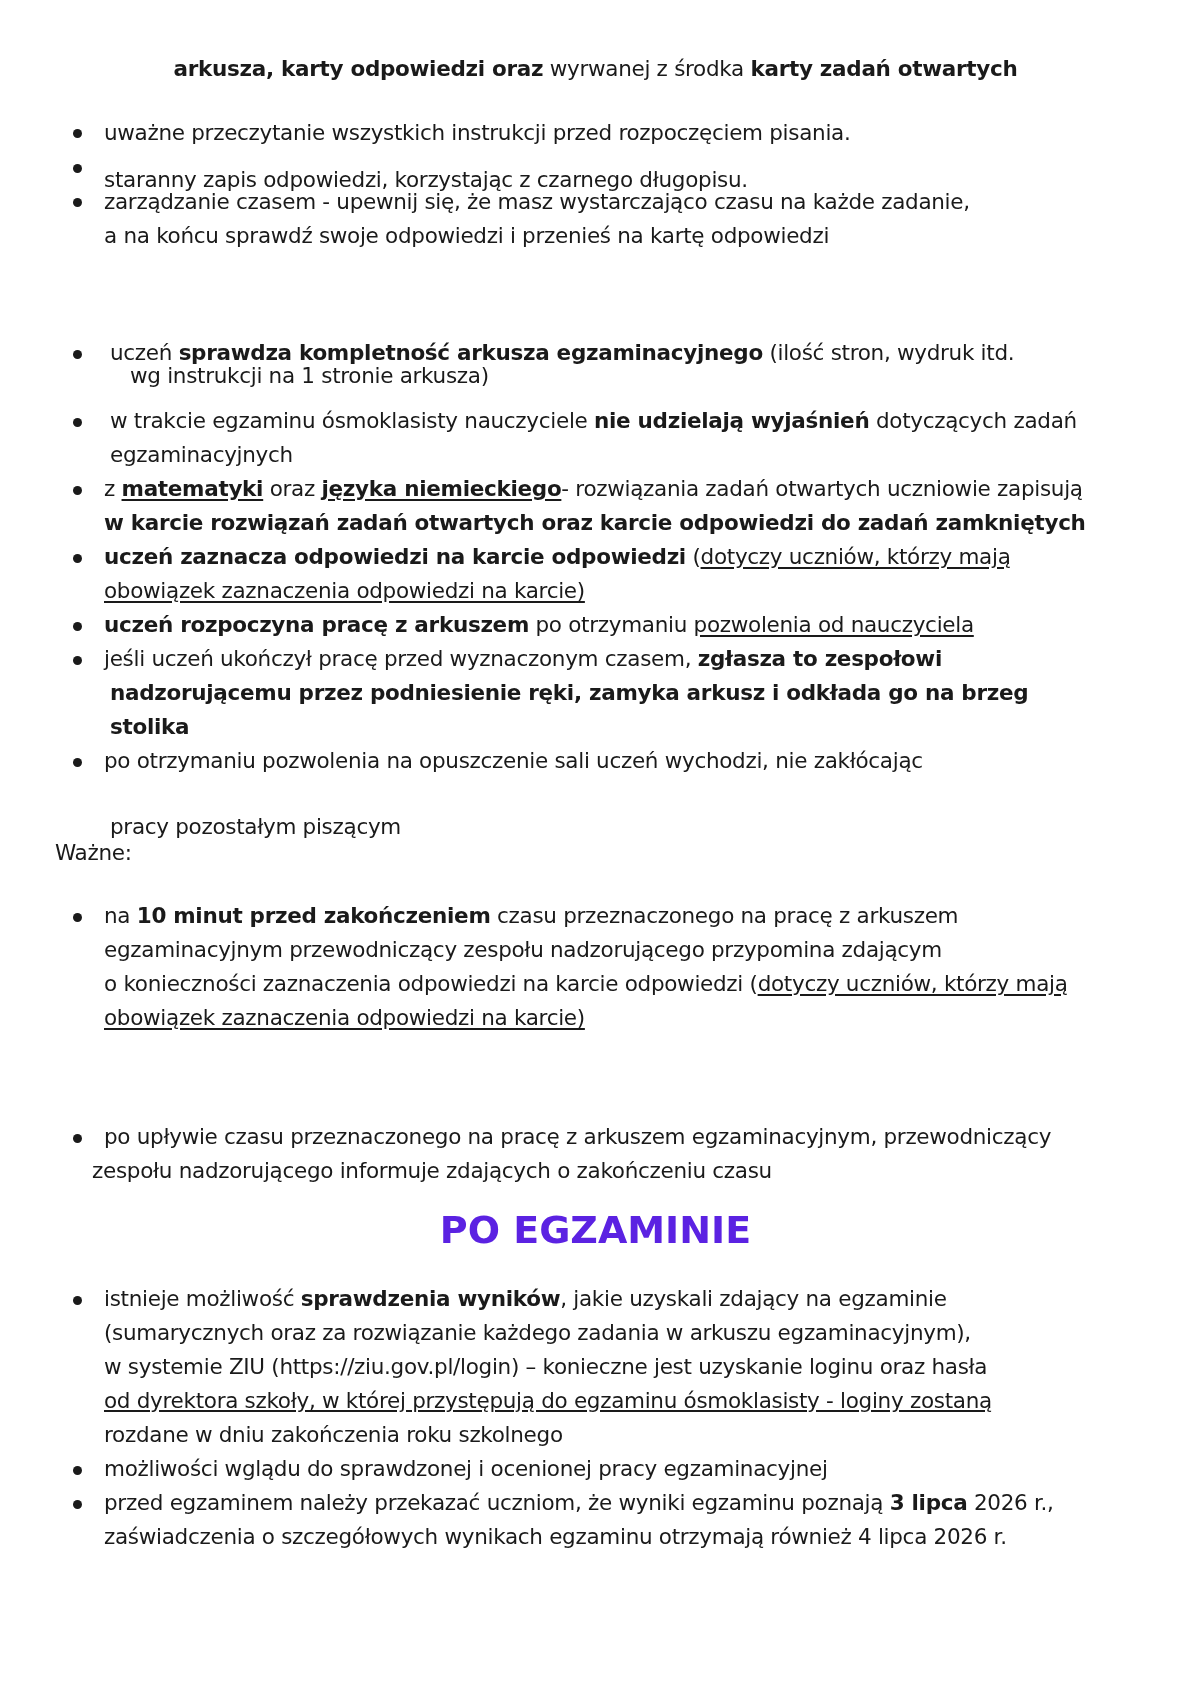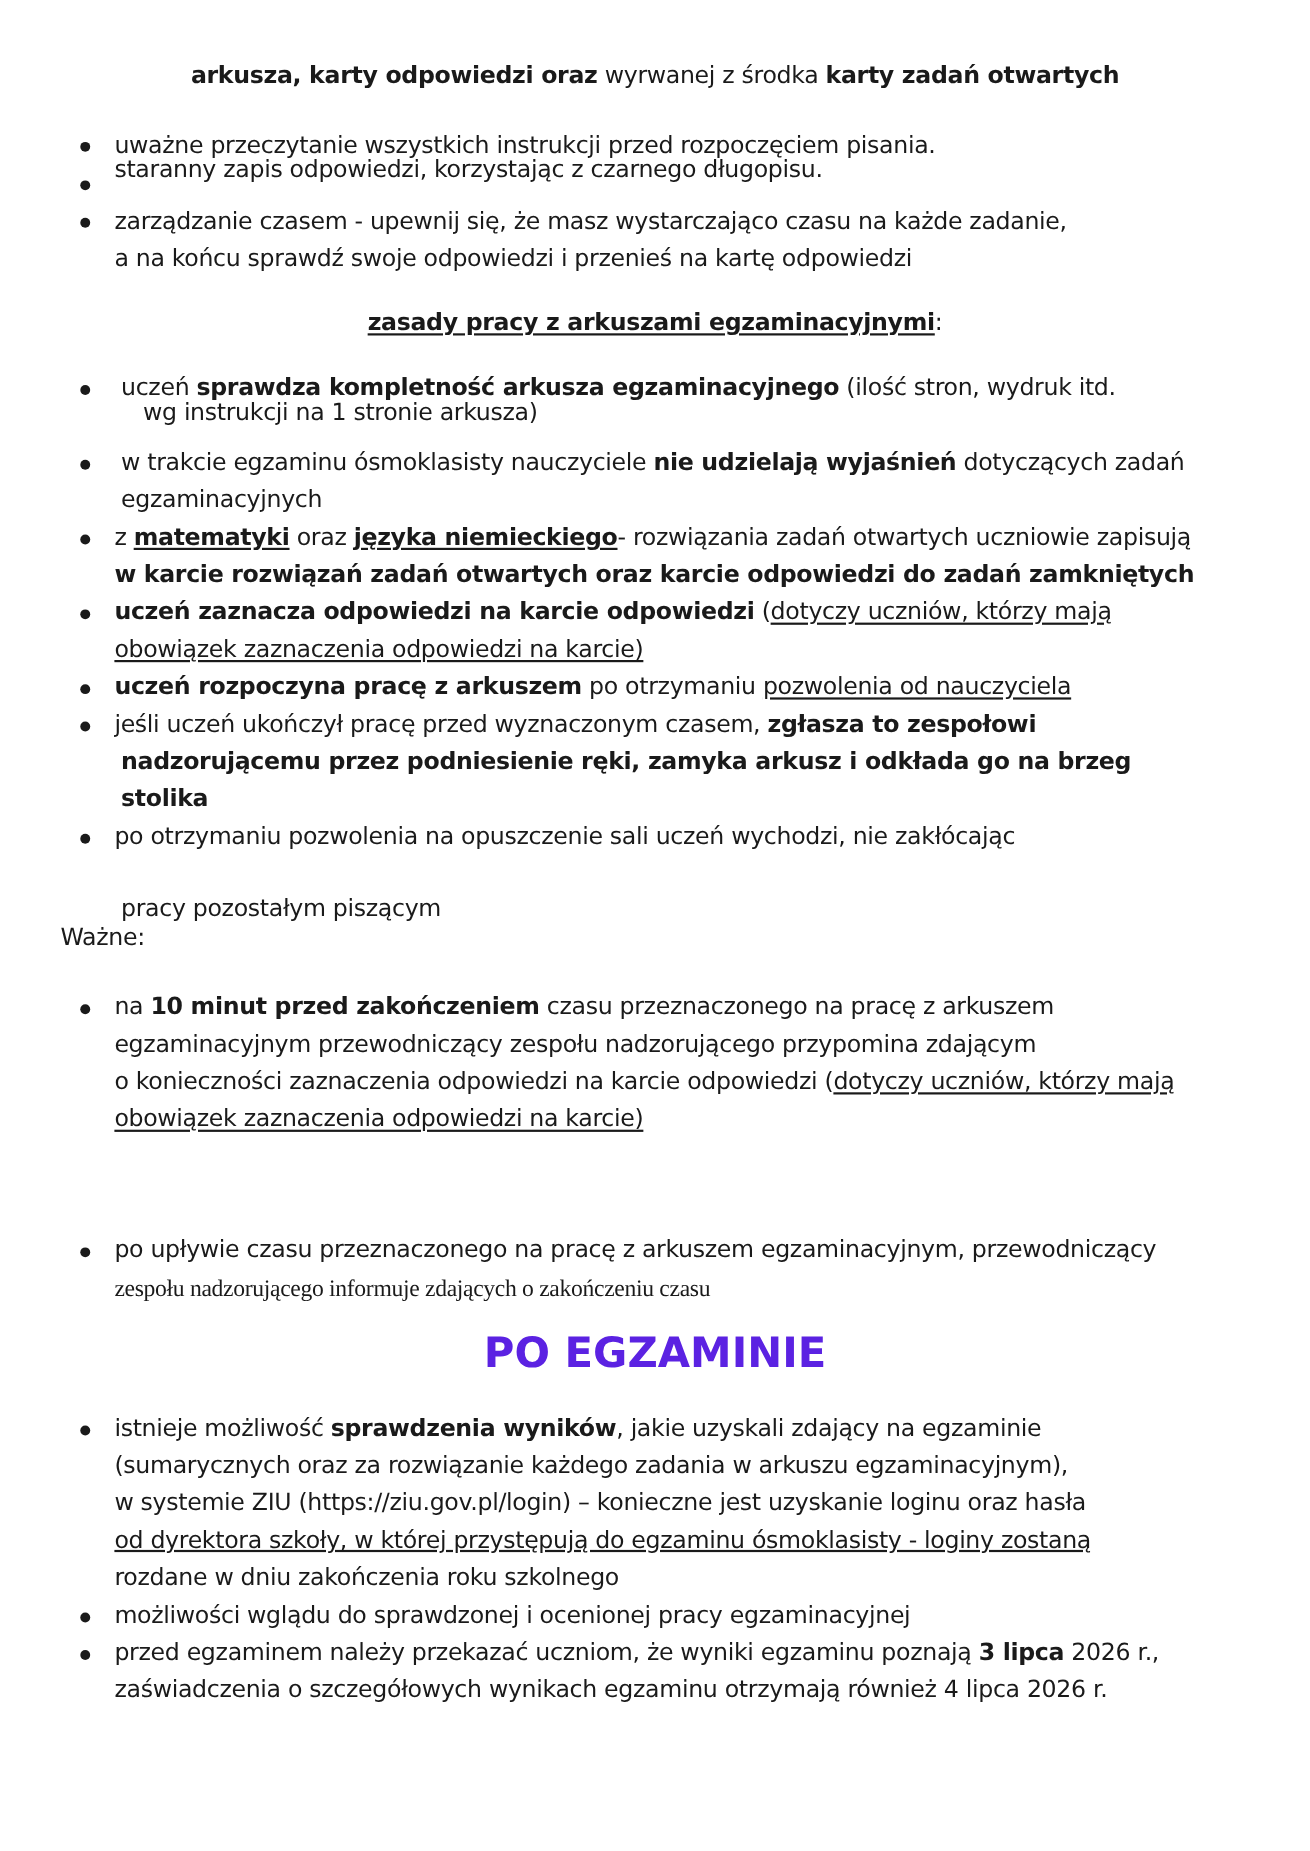--- a/index.html
+++ b/index.html
@@ -24,30 +24,27 @@
 
   <div class="line center" style="top:52px;">
     <span class="b">arkusza, karty odpowiedzi oraz</span><span> wyrwanej z środka </span><span class="b">karty zadań otwartych</span>
   </div>
 
   <div>
     <span class="bullet" style="left:73px; top:129px;"></span>
     <div class="line" style="left:104px; top:116px;">uważne przeczytanie wszystkich instrukcji przed rozpoczęciem pisania.</div>
 
     <span class="bullet" style="left:73px; top:164px;"></span>
-    <div class="line" style="left:104px; top:138px;text-align:center;">staranny zapis odpowiedzi, korzystając z czarnego długopisu.</div>
+    <div class="line" style="left:104px; top:163px;text-align:center;">staranny zapis odpowiedzi, korzystając z czarnego długopisu.</div>
 
     <span class="bullet" style="left:73px; top:198px;"></span>
     <div class="line" style="left:104px; top:185px;">zarządzanie czasem - upewnij się, że masz wystarczająco czasu na każde zadanie,</div>
     <div class="line" style="left:104px; top:219px;">a na końcu sprawdź swoje odpowiedzi i przenieś na kartę odpowiedzi</div>
   </div>
 
-  <div class="line center" style="top:277px;">
-    <span class="b u">zasady pracy z arkuszami egzaminacyjnymi</span><span>:</span>
-  </div>
 
   <div>
 
     <span class="bullet" style="left:73px; top:350px;"></span>
     <div class="line" style="left:110px; top:336px;">
       <span>uczeń </span><span class="b">sprawdza kompletność arkusza egzaminacyjnego</span><span> (ilość stron, wydruk itd.</span>
     </div>
     <div class="line" style="left:110px; top:359px;margin-left:20px;">wg instrukcji na 1 stronie arkusza)</div>
 
     <span class="bullet" style="left:73px; top:418px;"></span>
@@ -93,21 +90,21 @@
       <span>na </span><span class="b">10 minut przed zakończeniem</span><span> czasu przeznaczonego na pracę z arkuszem</span>
     </div>
     <div class="line" style="left:104px; top:933px;">egzaminacyjnym przewodniczący zespołu nadzorującego przypomina zdającym</div>
     <div class="line" style="left:104px; top:967px;">
       <span> o konieczności zaznaczenia odpowiedzi na karcie odpowiedzi (</span><span class="u">dotyczy uczniów, którzy mają </span>
     </div>
     <div class="line u" style="left:104px; top:1001px;">obowiązek zaznaczenia odpowiedzi na karcie) </div>
 
     <span class="bullet" style="left:73px; top:1134px;"></span>
     <div class="line" style="left:104px; top:1120px;">po upływie czasu przeznaczonego na pracę z arkuszem egzaminacyjnym, przewodniczący</div>
-    <div class="line" style="left:104px; top:1154px;font-family:Liberation Serif, serif;">zespołu nadzorującego informuje zdających o zakończeniu czasu</div>
+    <div class="line" style="left:92px; top:1154px;">zespołu nadzorującego informuje zdających o zakończeniu czasu</div>
   </div>
 
   <div class="line center h-purple" style="top:1208px; line-height:44px;">PO EGZAMINIE</div>
 
   <div>
     <span class="bullet" style="left:73px; top:1296px;"></span>
     <div class="line" style="left:104px; top:1282px;">
       <span>istnieje możliwość </span><span class="b">sprawdzenia wyników</span><span>, jakie uzyskali zdający na egzaminie</span>
     </div>
     <div class="line" style="left:104px; top:1316px;">(sumarycznych oraz za rozwiązanie każdego zadania w arkuszu egzaminacyjnym),</div>

